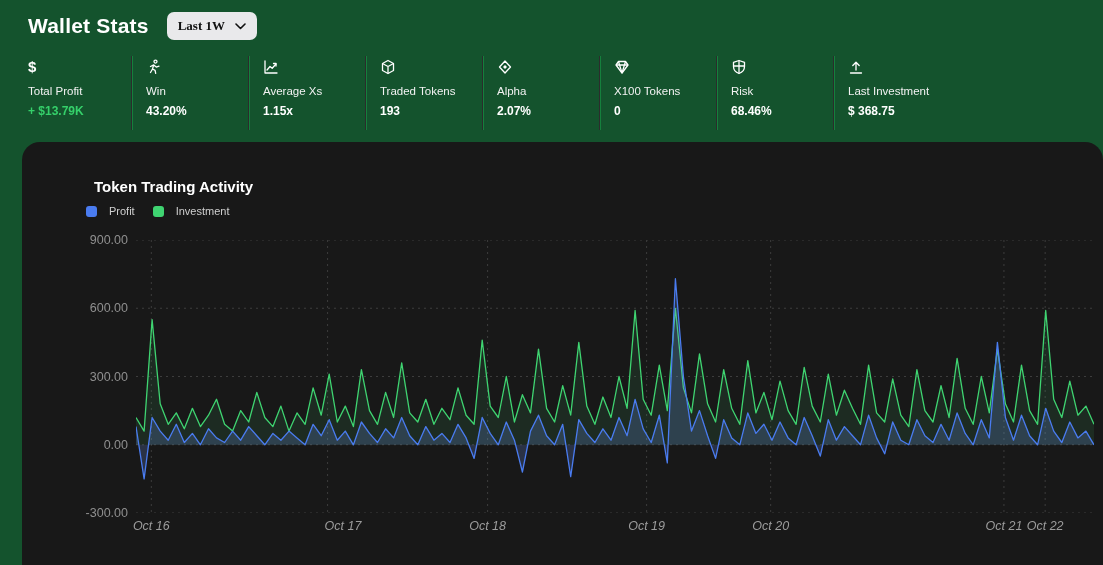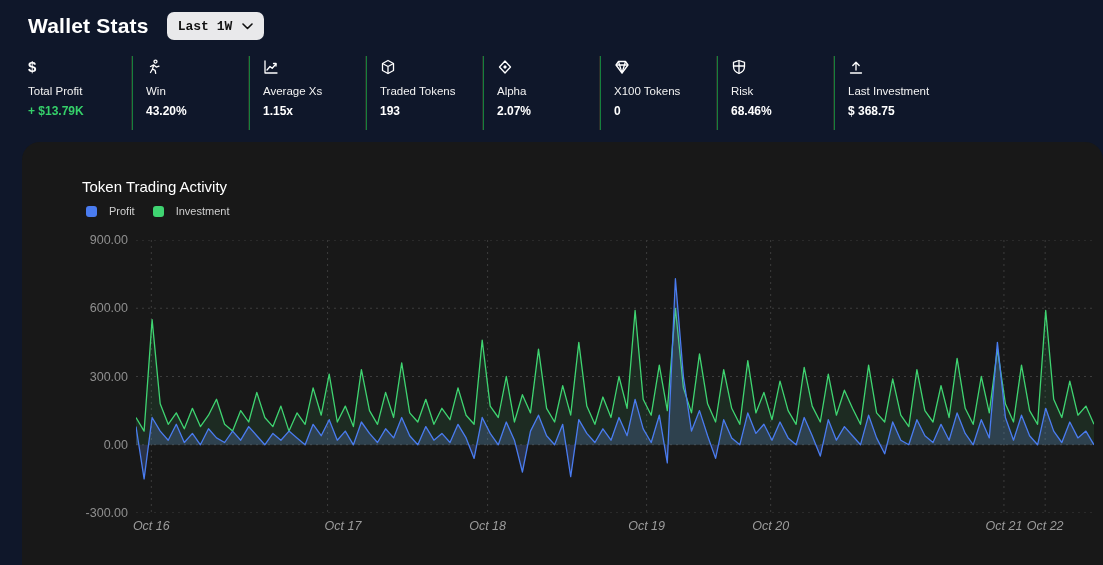--- a/index.html
+++ b/index.html
@@ -1,45 +1,45 @@
 <!DOCTYPE html>
 <html><head>
 <meta charset="utf-8">
 <style>
   * { margin:0; padding:0; box-sizing:border-box; }
   html,body { background:#000; width:1103px; height:565px; overflow:hidden;
     font-family:"Liberation Sans", sans-serif; -webkit-font-smoothing:antialiased; }
-  .page { position:relative; width:1103px; height:565px; background:#0f172a; }
+  .page { position:relative; width:1103px; height:565px; background:#14532d; }
 
   
   .header { position:absolute; left:28px; top:12px; display:flex; align-items:center; gap:18px; }
   .page-title { color:#fff; font-size:21px; font-weight:700; letter-spacing:.2px; }
   .range-select { display:flex; align-items:center; gap:10px; background:#e9e9eb; border:none;
-    border-radius:7px; height:28px; padding:0 11px; font-family:Liberation Mono, monospace; font-size:13px;
+    border-radius:7px; height:28px; padding:0 11px; font-family:Liberation Serif, serif; font-size:13px;
     font-weight:600; color:#111; cursor:pointer; }
   .range-select svg { display:block; }
 
   
   .stats-row { position:absolute; left:28px; top:56px; display:flex; }
   .stat { width:104px; padding-top:2px; display:flex; flex-direction:column; align-items:flex-start; height:74px; }
   .stat + .stat { border-left:1px solid #15803d; padding-left:13px; width:117px; margin-left:-13px; }
   .stat + .stat { margin-left:0; }
   .stat:not(:last-child) { border-right:1px solid #2c2c2c; }
   .stat:not(:first-child) { padding-left:13px; }
   .stat { border-right:none; }
   .stat-icon { height:18px; display:flex; align-items:center; color:#fff; }
   .stat-icon svg { display:block; }
   .stat-dollar { color:#fff; font-size:15px; font-weight:700; line-height:16px; }
   .stat-label { color:#f2f2f2; font-size:11.5px; margin-top:9px; white-space:nowrap; }
   .stat-value { color:#fff; font-size:12px; font-weight:700; margin-top:7px; white-space:nowrap; }
 
   
   .chart-card { position:absolute; left:22px; top:142px; width:1081px; height:423px;
     background:#181818; border-radius:18px 18px 0 0; }
-  .chart-title { position:absolute; left:60px; top:36px; color:#fff; font-size:15px; font-weight:400; }
+  .chart-title { position:absolute; left:72px; top:36px; color:#fff; font-size:15px; font-weight:700; }
   .legend { position:absolute; left:64px; top:63px; display:flex; align-items:center; gap:18px; }
   .legend-item { display:flex; align-items:center; gap:12px; cursor:pointer; }
   .legend-swatch { width:11px; height:11px; border-radius:3px; display:inline-block; }
   .legend-label { color:#cfcfcf; font-size:11px; }
 
   .y-axis { position:absolute; left:0; top:98px; width:106px; height:273px; }
   .y-axis span { position:absolute; right:0; color:#8f8f8f; font-size:12.5px; transform:translateY(-50%); }
   .plot { position:absolute; left:114px; top:98px; width:958px; height:273px; }
   .plot svg { position:absolute; left:0; top:0; }
   .x-axis { position:absolute; left:114px; top:377px; width:958px; height:18px; }

